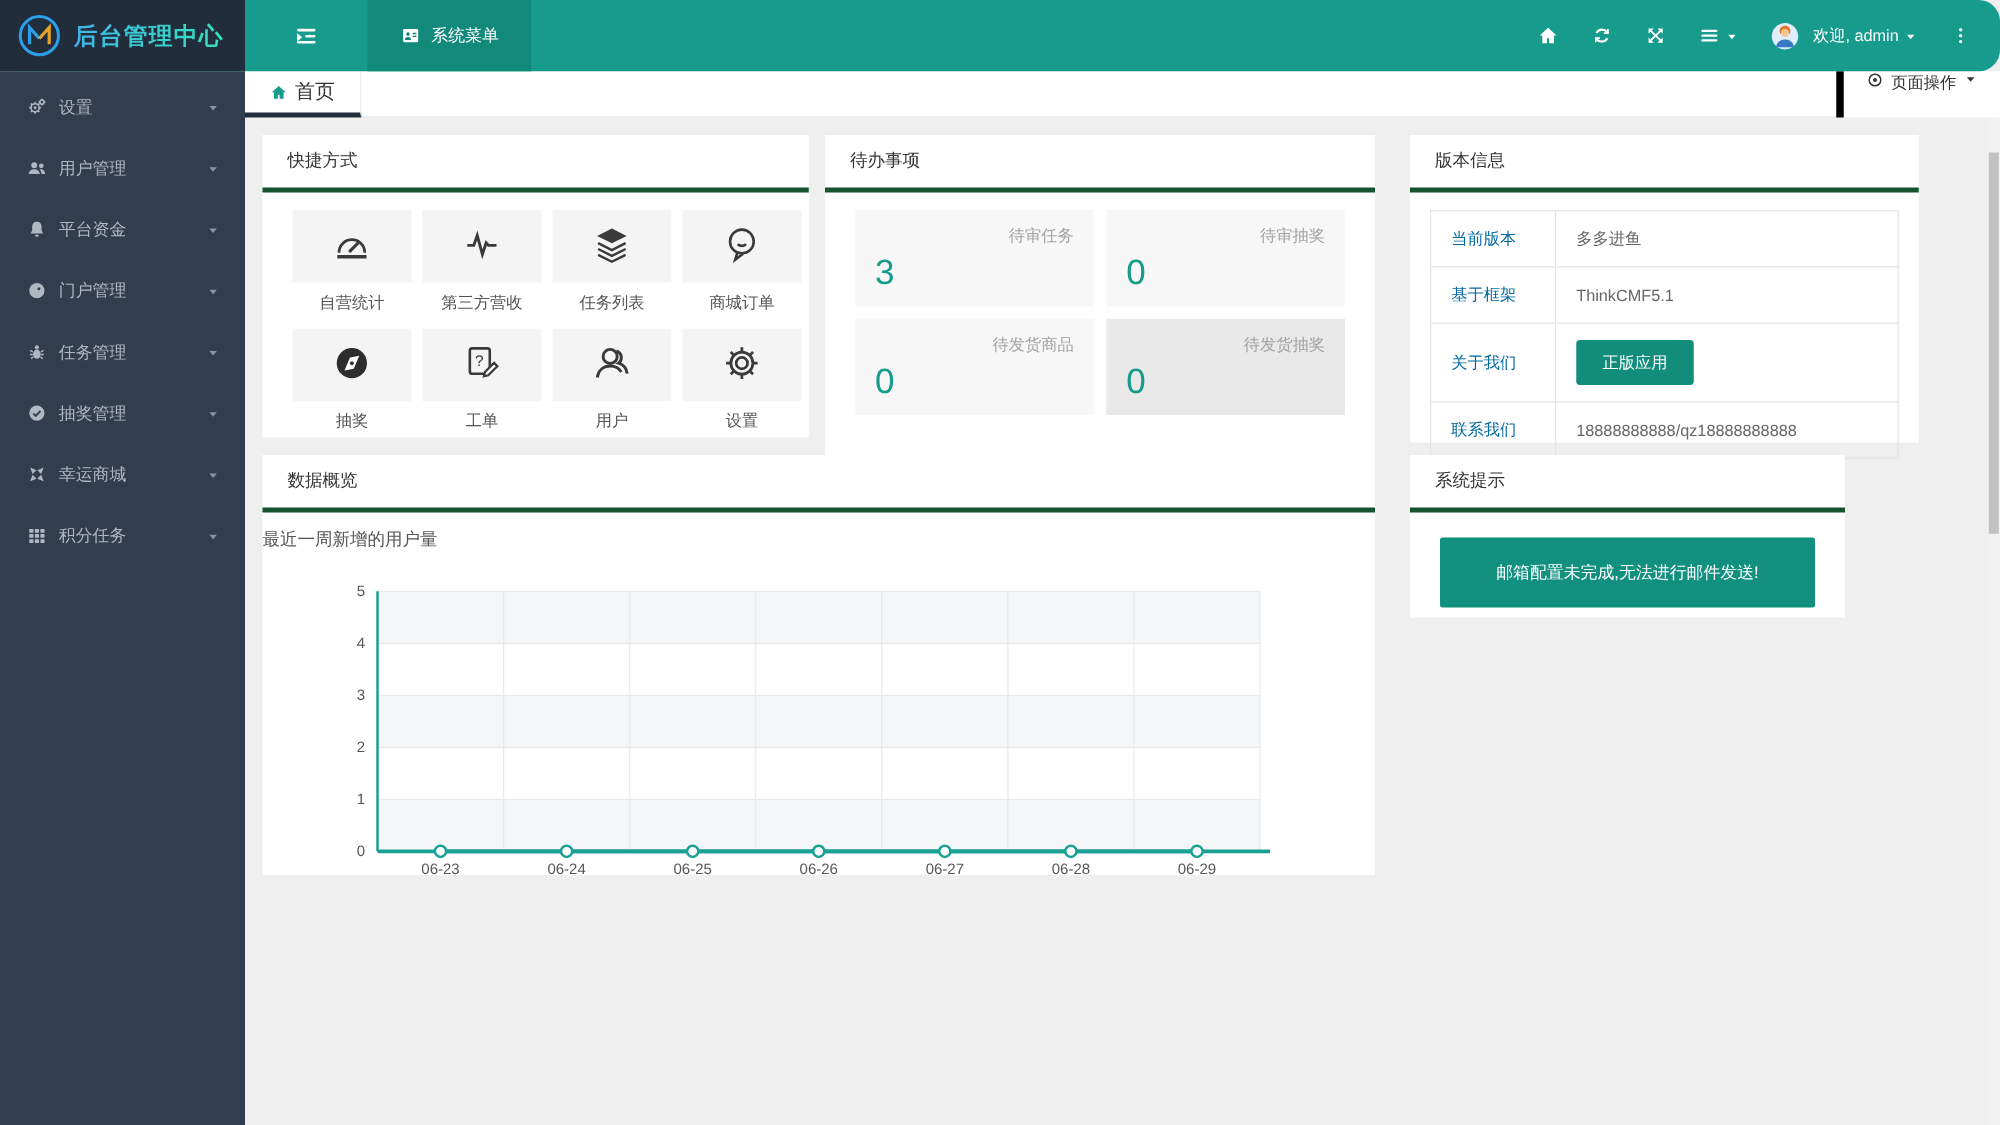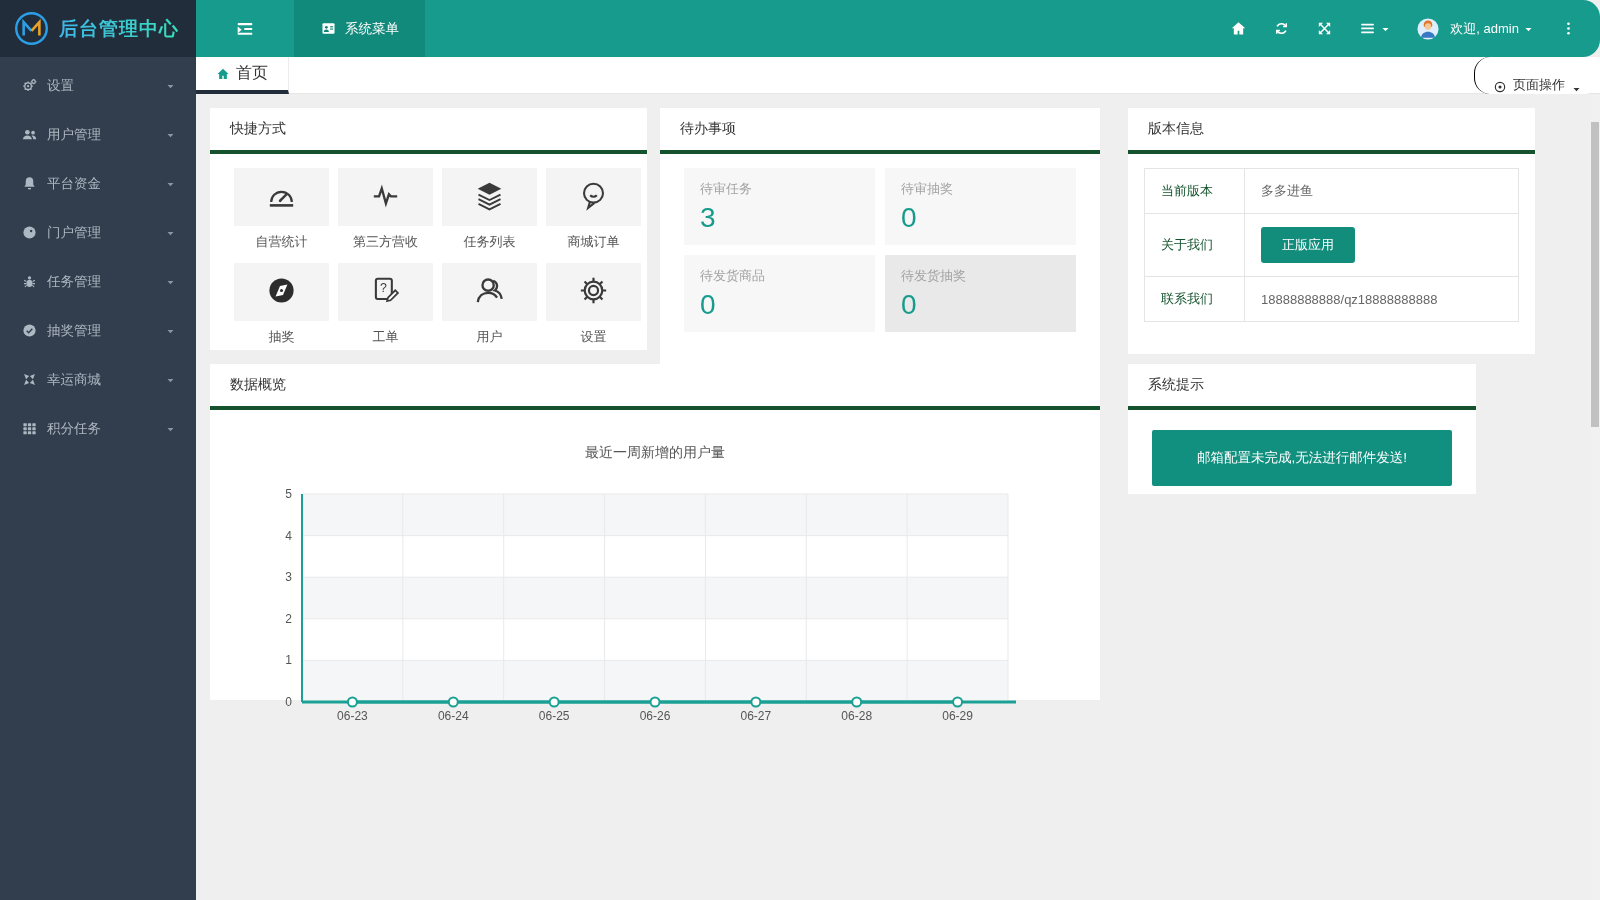--- a/index.html
+++ b/index.html
@@ -26,51 +26,51 @@
   
   .sidebar { position:absolute; top:57px; left:0; width:196px; height:843px; background:#323d4d; padding-top:4px; }
   .side-item { height:49px; display:flex; align-items:center; padding:0 20px 0 21px; color:#aeb8c2; font-size:13.5px; cursor:pointer; }
   .side-item .sicon { width:17px; height:17px; margin-right:9px; color:#aeb8c2; flex:0 0 auto; }
   .side-item .scaret { margin-left:auto; width:11px; height:11px; color:#8b96a3; }
 
   
   .tabbar { position:absolute; top:57px; left:196px; width:1404px; height:37px; background:#fff; border-bottom:1px solid #e6e6e6; z-index:4; }
   .tab-home { position:absolute; left:0; top:0; width:93px; height:37px; background:#fff; border-right:1px solid #ececec; border-bottom:4px solid #222d3b; display:flex; align-items:center; justify-content:center; gap:6px; font-size:16px; color:#333; cursor:pointer; }
   .tab-home .ticon { width:14px; height:14px; color:#169b8c; }
-  .page-actions { position:absolute; right:0; top:0; height:37px; border-left:1px solid #000000; display:flex; align-items:flex-end; gap:6px; padding:0 18px; font-size:13px; color:#333; cursor:pointer; background:#fff;border-radius:16px; }
+  .page-actions { position:absolute; right:0; top:0; height:37px; border-left:6px solid #000000; display:flex; align-items:flex-start; gap:6px; padding:0 18px; font-size:13px; color:#333; cursor:pointer; background:#fff; }
   .page-actions .picon { width:14px; height:14px; color:#333; }
   .page-actions .caret-dk { width:11px; height:11px; color:#333; }
 
   
   .card { position:absolute; background:#fff; }
   .card-header { height:46px; border-bottom:4px solid #14532d; display:flex; align-items:center; padding:0 20px; font-size:14px; color:#333; }
 
   #card-shortcuts { left:210px; top:108px; width:437px; height:242px; }
   .sc-grid { display:grid; grid-template-columns:repeat(4,95px); column-gap:9px; row-gap:12px; padding:14px 0 0 24px; }
   .sc-cell { width:95px; cursor:pointer; }
   .sc-tile { width:95px; height:58px; background:#f4f4f4; display:flex; align-items:center; justify-content:center; }
   .sc-tile svg { width:33px; height:33px; color:#3a3a3a; }
   .sc-label { text-align:center; margin-top:7px; font-size:13px; color:#555; }
 
   #card-todo { left:660px; top:108px; width:440px; height:298px; }
   .td-grid { display:grid; grid-template-columns:repeat(2,191px); gap:10px; padding:14px 0 0 24px; }
   .td-tile { width:191px; height:77px; background:#f7f7f7; padding:12px 16px; cursor:pointer; }
   .td-tile.hl { background:#e9e9e9; }
-  .td-label { font-size:13px; color:#a3a3a3; }
+  .td-label { font-size:13px; color:#a3a3a3;text-align:right; }
   .td-value { font-size:28px; color:#169b8c; margin-top:5px; line-height:1.1; }
 
   #card-version { left:1128px; top:108px; width:407px; height:246px; }
   .ver-table { margin:14px 16px 0 16px; width:375px; border-collapse:collapse; }
   .ver-table td { border:1px solid #e4e4e4; font-size:13px; padding:13px 16px; }
-  .ver-td-label { width:100px; color:#14532d; }
+  .ver-td-label { width:100px; color:#0369a1; }
   .ver-td-value { color:#666; }
   .ver-btn { display:inline-block; background:#128d7c; color:#fff; font-size:13px; padding:9px 21px; border:none; border-radius:3px; cursor:pointer;text-align:right; }
 
   #card-overview { left:210px; top:364px; width:890px; height:336px; }
-  .chart-title { text-align:center; margin-top:34px; font-size:14px; color:#555; }
+  .chart-title { margin-top:13px; font-size:14px; color:#555; }
   .chart-wrap { margin-top:0; }
 
   #card-tips { left:1128px; top:364px; width:348px; height:130px; }
   .tips-banner { margin:20px 24px 0 24px; height:56px; background:#12907f; color:#fff; display:flex; align-items:center; justify-content:center; font-size:13.5px; border-radius:2px; cursor:pointer; }
 
   
   .v-scrollbar { position:absolute; right:0; top:95px; width:10px; height:805px; background:#f1f1f1; }
   .v-thumb { position:absolute; left:1px; width:8px; top:27px; height:305px; background:#c1c1c1; }
 </style>
 </head>
@@ -376,20 +376,24 @@
     </div>
 </div>
 
 <div class="card" id="card-version">
   <div class="card-header">版本信息</div>
   <table class="ver-table">
       <tbody id="ver-tbody">
         <tr>
           <td class="ver-td-label">当前版本</td>
           <td class="ver-td-value">多多进鱼</td>
+        </tr>
+        <tr>
+          <td class="ver-td-label">基于框架</td>
+          <td class="ver-td-value">ThinkCMF5.1</td>
         </tr>
         <tr>
           <td class="ver-td-label">关于我们</td>
           <td class="ver-td-value"><button class="ver-btn">正版应用</button></td>
         </tr>
         <tr>
           <td class="ver-td-label">联系我们</td>
           <td class="ver-td-value">18888888888/qz18888888888</td>
         </tr>
       </tbody>

